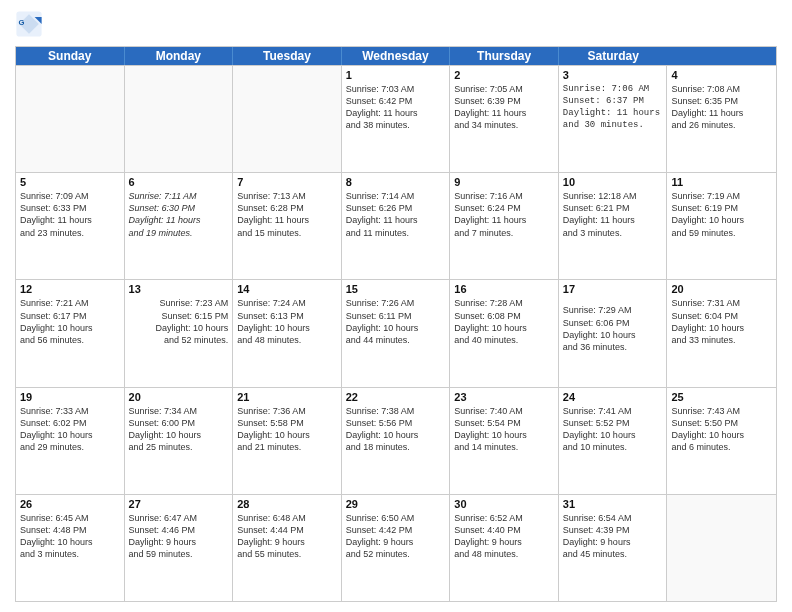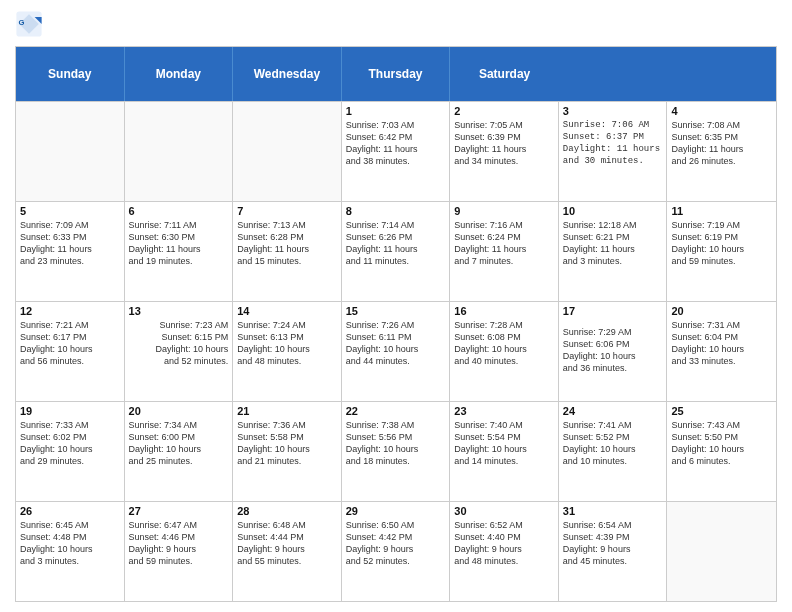--- a/index.html
+++ b/index.html
@@ -73,21 +73,21 @@
     .cal-header {
       display: grid;
       grid-template-columns: repeat(7, 1fr);
       background: #2a6bbf;
     }
     .cal-header-cell {
       color: #fff;
       font-size: 12px;
       font-weight: bold;
       text-align: center;
-      padding: 20px 2px;
+      padding: 2px 2px;
       border-right: 1px solid #4a8bd0;
     }
     .cal-header-cell:last-child {
       border-right: none;
     }
     .cal-body {
       flex: 1;
       display: flex;
       flex-direction: column;
     }
@@ -144,20 +144,21 @@
     <div class="title-block">
       <div class="month-title"></div>
       <div class="location"></div>
     </div>
   </div>
 
   <div class="calendar">
     <div class="cal-header">
     <div class="cal-header-cell">Sunday</div>
         <div class="cal-header-cell">Monday</div>
+        <div class="cal-header-cell">Tuesday</div>
         <div class="cal-header-cell">Wednesday</div>
         <div class="cal-header-cell">Thursday</div>
         <div class="cal-header-cell">Saturday</div>
       </div>
     <div class="cal-body">
     <div class="cal-row">
           <div class="cal-cell empty"></div>
           <div class="cal-cell empty"></div>
           <div class="cal-cell empty"></div>
           <div class="cal-cell">
@@ -192,21 +193,21 @@
         <div class="cal-row">
           <div class="cal-cell">
             <div class="day-num">5</div>
             <div class="cell-text" style="white-space: pre-line;">Sunrise: 7:09 AM
 Sunset: 6:33 PM
 Daylight: 11 hours
 and 23 minutes.</div>
           </div>
           <div class="cal-cell">
             <div class="day-num">6</div>
-            <div class="cell-text" style="white-space: pre-line;">Sunrise: 7:11 AM
+            <div class="cell-text" style="white-space: pre-line; font-style: italic;">Sunrise: 7:11 AM
 Sunset: 6:30 PM
 Daylight: 11 hours
 and 19 minutes.</div>
           </div>
           <div class="cal-cell">
             <div class="day-num">7</div>
             <div class="cell-text" style="white-space: pre-line;">Sunrise: 7:13 AM
 Sunset: 6:28 PM
 Daylight: 11 hours
 and 15 minutes.</div>

